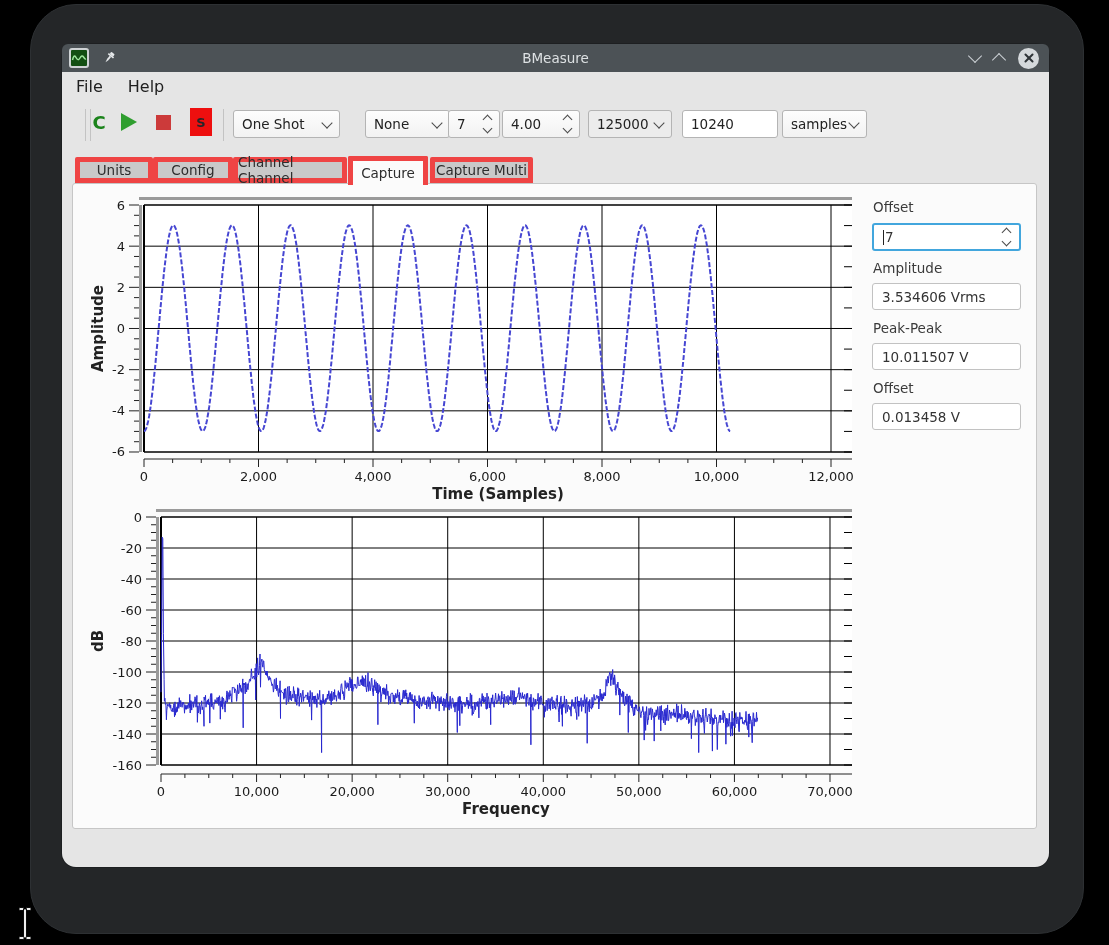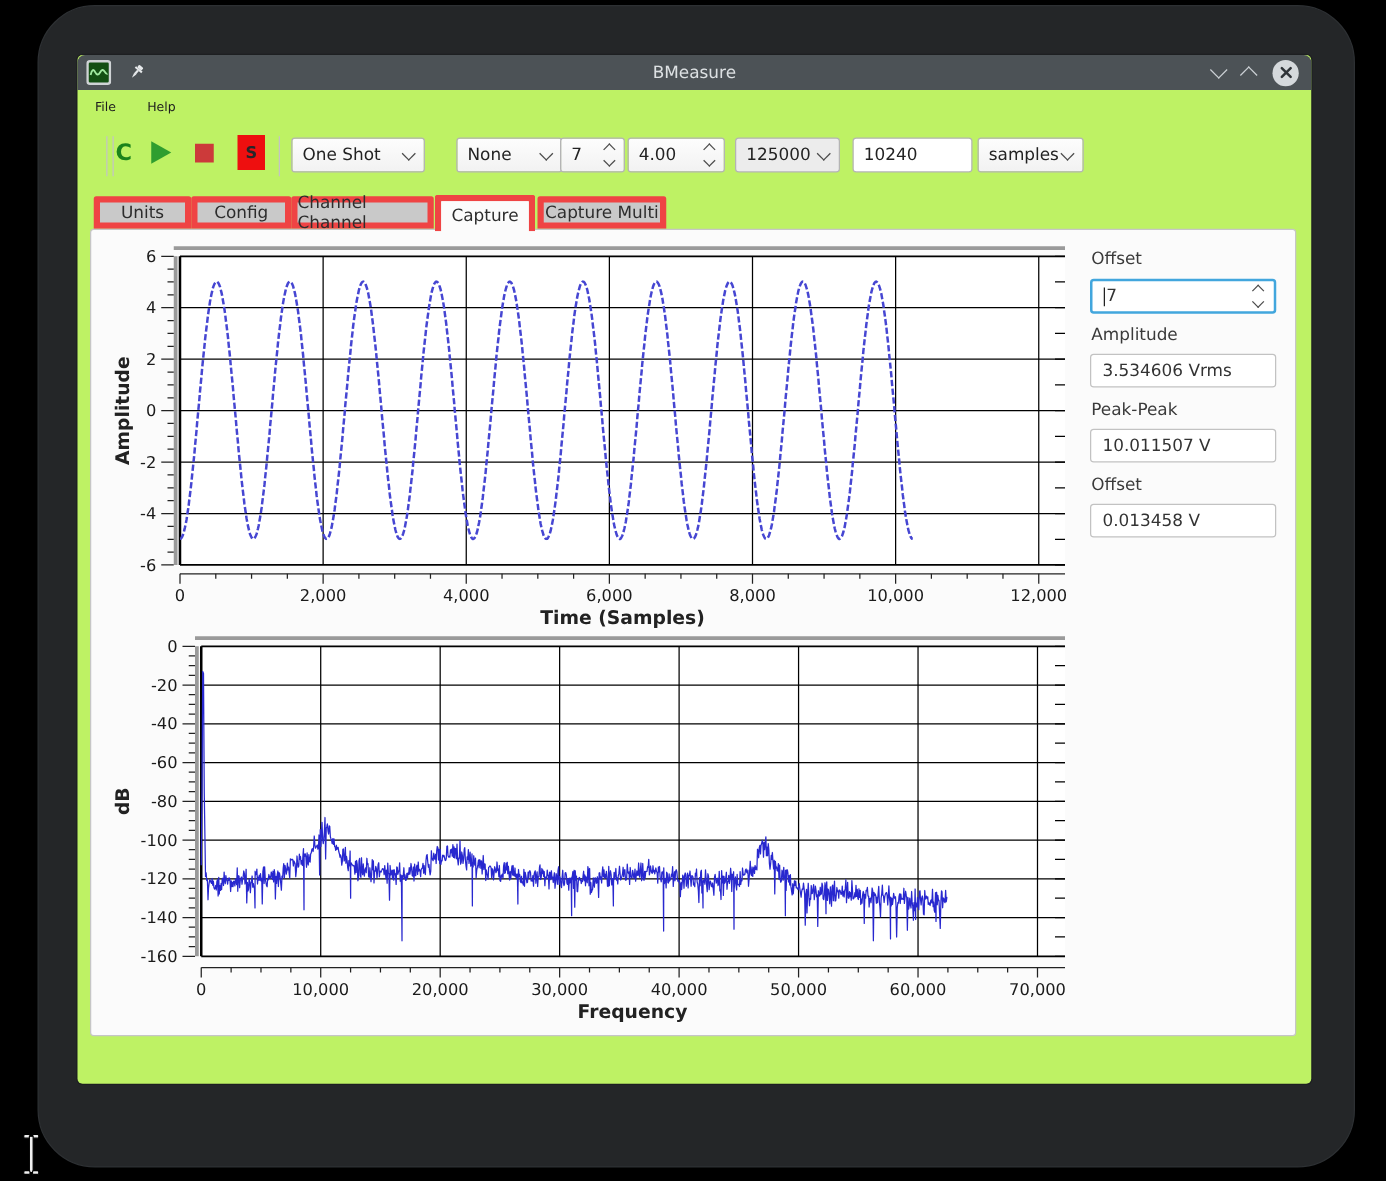--- a/index.html
+++ b/index.html
@@ -1,36 +1,36 @@
 <!DOCTYPE html>
 <html><head>
 <meta charset="utf-8">
 <style>
   html,body{margin:0;padding:0;width:1109px;height:945px;background:#000;overflow:hidden;
     font-family:"DejaVu Sans","Liberation Sans",sans-serif;}
   #frame{position:absolute;left:30px;top:4px;width:1052px;height:928px;border-radius:46px;
     background:#242628;border:1px solid #2d3033;}
-  #window{position:absolute;left:62px;top:44px;width:987px;height:823px;background:#bef264;
-    border-radius:4px;box-shadow:0 0 0 1px #1d1f21;}
+  #window{position:absolute;left:62px;top:44px;width:987px;height:823px;background:#e5e5e5;
+    border-radius:14px;box-shadow:0 0 0 1px #1d1f21;}
   
   #titlebar{position:absolute;left:0;top:0;width:100%;height:28px;background:#4c5256;
     border-radius:6px 6px 0 0;display:flex;align-items:center;}
   #titlebar .title{position:absolute;left:0;right:0;text-align:center;color:#dde1e3;font-size:13.5px;}
   .appicon{margin-left:7px;width:20px;height:20px;}
   .pin{margin-left:12px;width:16px;height:16px;}
   .winctl{position:absolute;right:10px;display:flex;align-items:center;gap:14px;height:28px;}
   .tchev{width:9px;height:9px;border-right:1.8px solid #ccd1d5;border-bottom:1.8px solid #ccd1d5;}
   .tchev.down{transform:rotate(45deg);margin-top:-4px}
   .tchev.up{transform:rotate(-135deg);margin-top:4px}
   .closebtn{width:21px;height:21px;border-radius:50%;background:#d5d9dc;position:relative;}
   .closebtn::before,.closebtn::after{content:"";position:absolute;left:4.5px;top:9.5px;width:12px;height:2px;
     background:#2f3438;border-radius:1px;}
   .closebtn::before{transform:rotate(45deg)} .closebtn::after{transform:rotate(-45deg)}
   
-  #menubar{position:absolute;left:0;top:28px;width:100%;height:28px;display:flex;align-items:center;font-size:10px;color:#1e1e1e;}
+  #menubar{position:absolute;left:0;top:28px;width:100%;height:28px;display:flex;align-items:center;font-size:16px;color:#1e1e1e;}
   .menuitem{padding:4px 11px;margin-left:3px;}
   
   #toolbar{position:absolute;left:0;top:56px;width:100%;height:50px;}
   .tsep{position:absolute;top:9px;width:1px;height:32px;background:#c3c3c3;}
   .handle{position:absolute;left:23px;top:9px;width:4px;height:32px;border-left:1px solid #c3c3c3;border-right:1px solid #c3c3c3;}
   .tbtn{position:absolute;top:8px;width:22px;height:28px;display:flex;align-items:center;justify-content:center;}
   .cletter{color:#1b831b;font-weight:bold;font-size:18px;}
   .playtri{width:0;height:0;border-left:16px solid #2f9e2f;border-top:9px solid transparent;border-bottom:9px solid transparent;}
   .stopsq{width:15px;height:15px;background:#cc3a3a;}
   .sbtn{background:#ee0f0f;color:#26262a;font-weight:bold;font-size:13px;}

